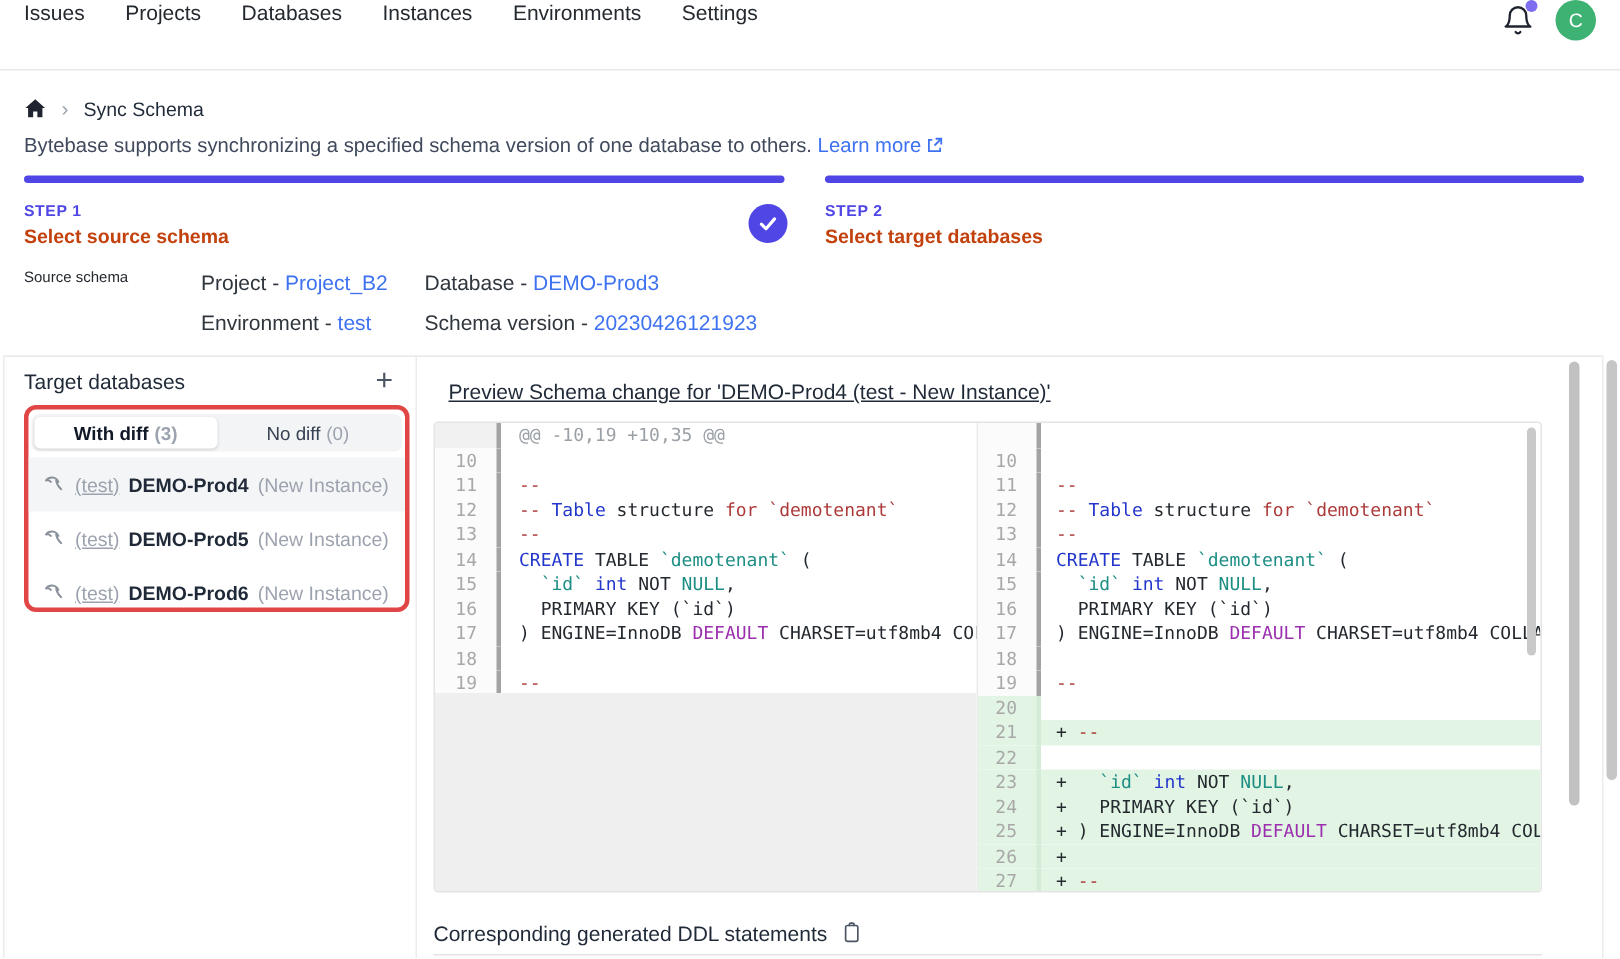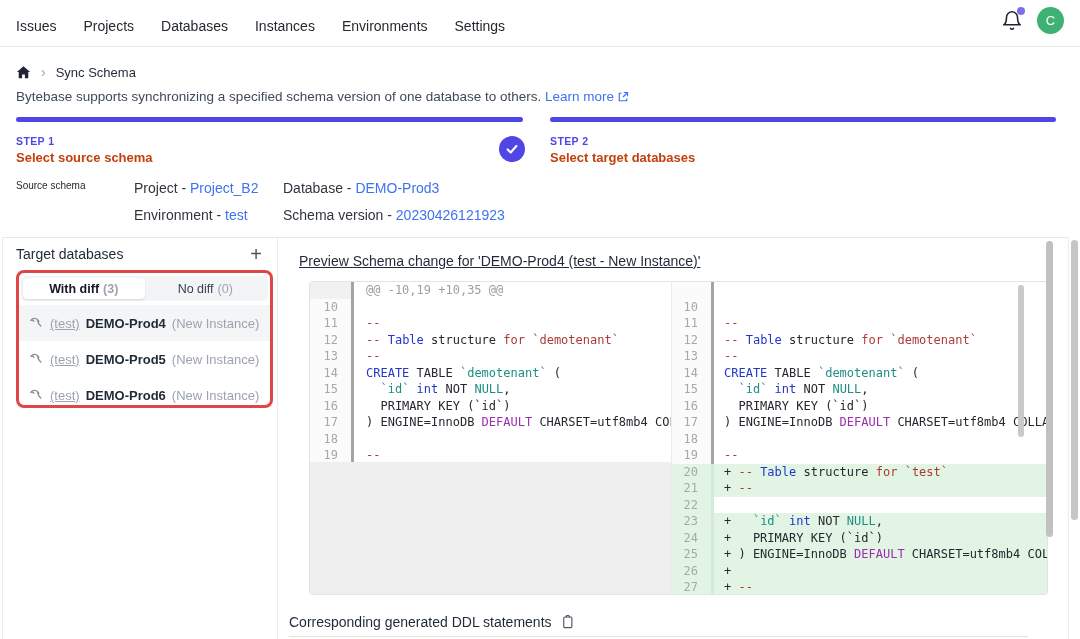--- a/index.html
+++ b/index.html
@@ -2,21 +2,21 @@
 <html><head>
 <meta charset="utf-8">
 <style>
   * { margin:0; padding:0; box-sizing:border-box; }
   html,body { width:1080px; height:639px; background:#fff; overflow:hidden;
     font-family:"Liberation Sans", sans-serif; color:#24292f; }
   .page { position:relative; width:1080px; height:639px; }
 
   
   .topnav { position:absolute; left:0; top:0; width:1080px; height:47px;
-    border-bottom:1px solid #e8e8e8; display:flex; align-items:flex-end; padding:12px 16px; background:#fff; }
+    border-bottom:1px solid #e8e8e8; display:flex; align-items:flex-start; padding:0 16px; background:#fff; }
   .nav-items { display:flex; gap:27px; }
   .nav-item { font-size:14px; color:#24292f; cursor:pointer; }
   .topnav-right { margin-left:auto; display:flex; align-items:center; gap:14px; }
   .bell-wrap { position:relative; width:22px; height:22px; }
   .bell-dot { position:absolute; right:-2px; top:-3px; width:8px; height:8px; border-radius:50%; }
   .avatar { width:27px; height:27px; border-radius:50%; color:#fff; font-size:13px;
     display:flex; align-items:center; justify-content:center; }
 
   
   .breadcrumb { position:absolute; left:16px; top:64px; display:flex; align-items:center; gap:10px; }
@@ -60,21 +60,21 @@
   .tp-item { height:36px; display:flex; align-items:center; gap:6px; padding:0 10px; font-size:13px; cursor:pointer; }
   .tp-item.selected { background:#f4f5f6; }
   .tp-env { color:#9ca3af;text-decoration:underline; }
   .tp-name { color:#1f2937; font-weight:600; }
   .tp-suffix { color:#9ca3af; }
 
   
   .pv-title { position:absolute; left:299px; top:253px; font-size:14px; color:#1f2937;text-decoration:underline; }
   .diff { position:absolute; left:289px; top:281px; width:739px; height:314px;
     border:1px solid #e4e4e4; border-radius:3px; display:flex; overflow:hidden; background:#fff;
-    font-family:"DejaVu Sans Mono", monospace; font-size:12px;margin-left:20px; }
+    font-family:"DejaVu Sans Mono", monospace; font-size:12px; }
   .pane { position:relative; overflow:hidden; }
   .pane.left { width:362px; border-right:1px solid #ececec; }
   .pane.right { flex:1; }
   .drow { display:flex; height:16.5px; line-height:16.5px; white-space:pre; }
   .ln { flex:0 0 44px; text-align:right; padding-right:13px; color:#a8a8a8; background:#fbfbfb; border-right:3px solid #a3a3a3; }
   .pane.right .ln { flex-basis:42px; }
   .code { flex:1; padding-left:12px; overflow:hidden; }
   .pane.right .code { padding-left:10px; }
   .drow.hunk .ln { background:#f1f1f1; }
   .drow.add .ln, .drow.add .code { background:#e2f5e4; border-right-color:#d4ecd7; }
@@ -224,21 +224,21 @@
         <div class="drow"><span class="ln">10</span><span class="code"></span></div>
         <div class="drow"><span class="ln">11</span><span class="code"><span class="tok-cm">--</span></span></div>
         <div class="drow"><span class="ln">12</span><span class="code"><span class="tok-cm">-- </span><span class="tok-kw">Table</span><span class="tok-tx"> structure </span><span class="tok-cm">for</span><span class="tok-tx"> </span><span class="tok-cm">`demotenant`</span></span></div>
         <div class="drow"><span class="ln">13</span><span class="code"><span class="tok-cm">--</span></span></div>
         <div class="drow"><span class="ln">14</span><span class="code"><span class="tok-kw">CREATE</span><span class="tok-tx"> TABLE </span><span class="tok-id">`demotenant`</span><span class="tok-tx"> (</span></span></div>
         <div class="drow"><span class="ln">15</span><span class="code"><span class="tok-tx">  </span><span class="tok-id">`id`</span><span class="tok-tx"> </span><span class="tok-kw">int</span><span class="tok-tx"> NOT </span><span class="tok-id">NULL</span><span class="tok-tx">,</span></span></div>
         <div class="drow"><span class="ln">16</span><span class="code"><span class="tok-tx">  PRIMARY KEY (`id`)</span></span></div>
         <div class="drow"><span class="ln">17</span><span class="code"><span class="tok-tx">) ENGINE=InnoDB </span><span class="tok-mg">DEFAULT</span><span class="tok-tx"> CHARSET=utf8mb4 COLLATE</span></span></div>
         <div class="drow"><span class="ln">18</span><span class="code"></span></div>
         <div class="drow"><span class="ln">19</span><span class="code"><span class="tok-cm">--</span></span></div>
-        <div class="drow add"><span class="ln" style="background: rgb(226, 245, 228);">20</span><span class="code" style="background: rgb(226, 245, 228);"><span class="tok-tx">+ </span><span class="tok-cm">-- </span><span class="tok-kw">Table</span><span class="tok-tx"> structure </span><span class="tok-cm">for</span><span class="tok-tx"> </span><span class="tok-cm">`test`</span></span></div>
+        <div class="drow add"><span class="ln" style="background: rgb(226, 245, 228);">20</span></div>
         <div class="drow add"><span class="ln" style="background: rgb(226, 245, 228);">21</span><span class="code" style="background: rgb(226, 245, 228);"><span class="tok-tx">+ </span><span class="tok-cm">--</span></span></div>
         <div class="drow add"><span class="ln" style="background: rgb(226, 245, 228);">22</span></div>
         <div class="drow add"><span class="ln" style="background: rgb(226, 245, 228);">23</span><span class="code" style="background: rgb(226, 245, 228);"><span class="tok-tx">+   </span><span class="tok-id">`id`</span><span class="tok-tx"> </span><span class="tok-kw">int</span><span class="tok-tx"> NOT </span><span class="tok-id">NULL</span><span class="tok-tx">,</span></span></div>
         <div class="drow add"><span class="ln" style="background: rgb(226, 245, 228);">24</span><span class="code" style="background: rgb(226, 245, 228);"><span class="tok-tx">+   PRIMARY KEY (`id`)</span></span></div>
         <div class="drow add"><span class="ln" style="background: rgb(226, 245, 228);">25</span><span class="code" style="background: rgb(226, 245, 228);"><span class="tok-tx">+ ) ENGINE=InnoDB </span><span class="tok-mg">DEFAULT</span><span class="tok-tx"> CHARSET=utf8mb4 COLLATE</span></span></div>
         <div class="drow add"><span class="ln" style="background: rgb(226, 245, 228);">26</span><span class="code" style="background: rgb(226, 245, 228);"><span class="tok-tx">+</span></span></div>
         <div class="drow add"><span class="ln" style="background: rgb(226, 245, 228);">27</span><span class="code" style="background: rgb(226, 245, 228);"><span class="tok-tx">+ </span><span class="tok-cm">--</span></span></div>
       </div>
   </div>
   <div class="diff-sb"></div>

